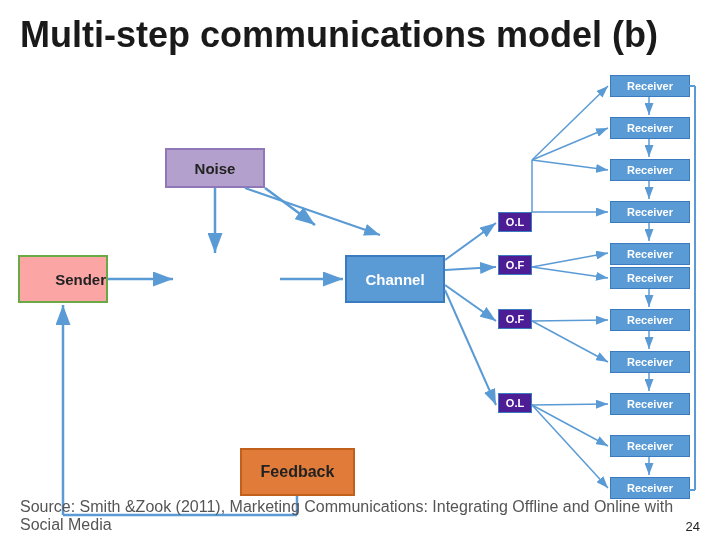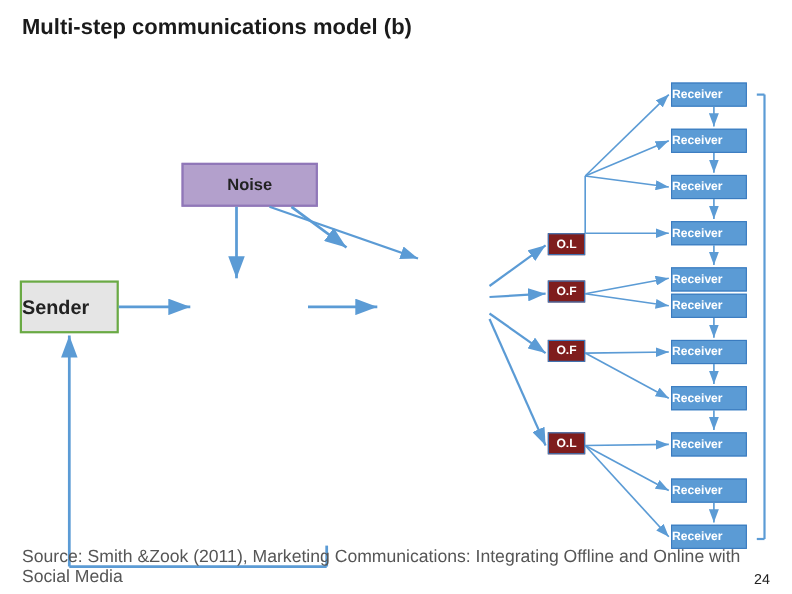--- a/index.html
+++ b/index.html
@@ -6,47 +6,47 @@
     body {
       width: 720px;
       height: 540px;
       background: #fff;
       font-family: Arial, sans-serif;
       overflow: hidden;
       position: relative;
     }
 
     .page-title {
-      font-size: 20px;
+      font-size: 36px;
       font-weight: bold;
       color: #1a1a1a;
       padding: 14px 20px 8px 20px;
     }
 
     .diagram-area {
       position: absolute;
       top: 60px;
       left: 0;
       width: 720px;
       height: 460px;
     }
 
     
     .sender-box {
       position: absolute;
       left: 18px;
       top: 195px;
       width: 90px;
       height: 48px;
-      background: #e5e5e5;
+      background: #fca5a5;
       border: 2px solid #6aaa44;
       display: flex;
       align-items: center;
-      justify-content: flex-start;
-      font-size: 18px;
+      justify-content: flex-end;
+      font-size: 15px;
       font-weight: bold;
       color: #222;
     }
 
     
     .message-box {
       position: absolute;
       left: 175px;
       top: 195px;
       width: 105px;
@@ -76,21 +76,21 @@
       font-size: 15px;
       font-weight: bold;
       color: #fff;
     }
 
     
     .noise-box {
       position: absolute;
       left: 165px;
       top: 88px;
-      width: 124px;
+      width: 100px;
       height: 40px;
       background: #b3a0cc;
       border: 2px solid #9077b8;
       display: flex;
       align-items: center;
       justify-content: center;
       font-size: 15px;
       font-weight: bold;
       color: #222;
     }
@@ -108,35 +108,36 @@
       align-items: center;
       justify-content: center;
       font-size: 16px;
       font-weight: bold;
       color: #222;
     }
 
     
     .receiver-box {
       position: absolute;
-      width: 69px;
+      width: 80px;
       height: 22px;
       background: #5b9bd5;
       border: 1.5px solid #3a7bbf;
       display: flex;
       align-items: center;
+      justify-content: center;
       font-size: 11px;
       font-weight: bold;
       color: #fff;
     }
 
     
     .label-box {
       position: absolute;
-      background: #7f1d1d;
+      background: #4c1d95;
       border: 1.5px solid #3a7bbf;
       font-size: 11px;
       font-weight: bold;
       color: #fff;
       width: 34px;
       height: 20px;
       display: flex;
       align-items: center;
       justify-content: center;
     }
@@ -176,21 +177,27 @@
 
   <div class="noise-box">
     <span>Noise</span>
   </div>
 
   <div class="sender-box">
     <span>Sender</span>
   </div>
 
 
-
+  <div class="channel-box">
+    <span>Channel</span>
+  </div>
+
+  <div class="feedback-box">
+    <span>Feedback</span>
+  </div>
 
   <div class="receiver-box" style="left:610px;top:15px;">
       <span>Receiver</span>
     </div>
   <div class="receiver-box" style="left:610px;top:57px;">
       <span>Receiver</span>
     </div>
   <div class="receiver-box" style="left:610px;top:99px;">
       <span>Receiver</span>
     </div>

